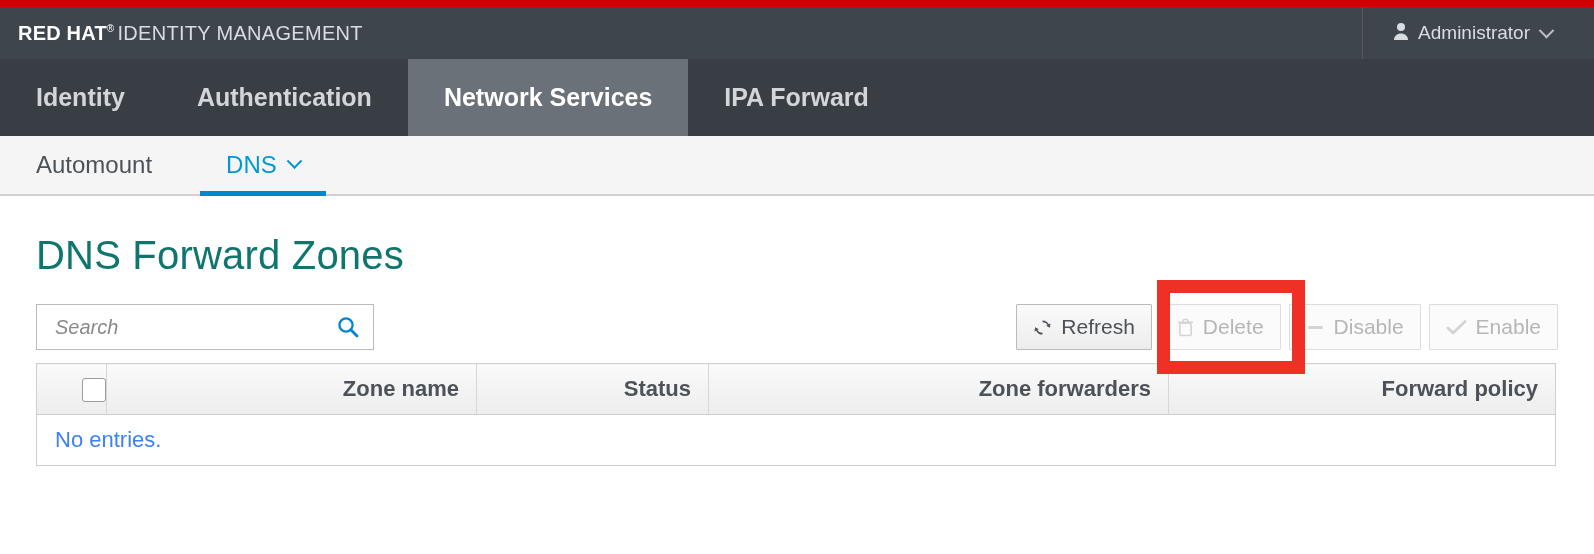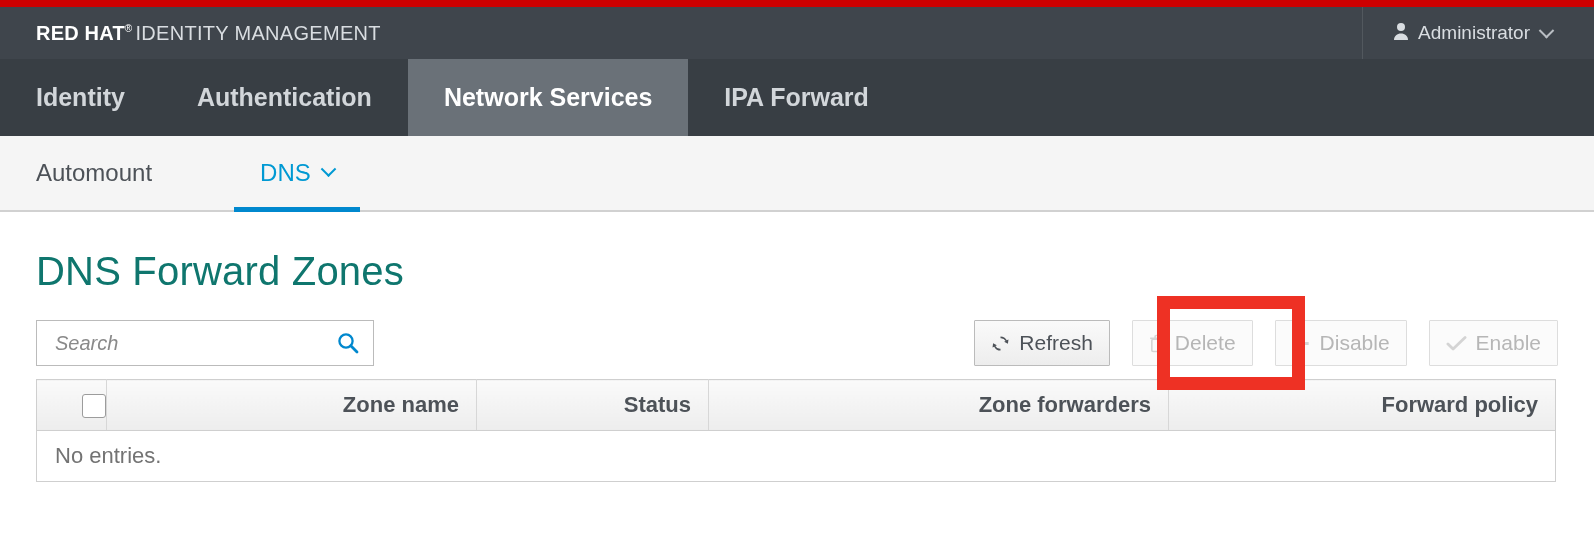--- a/index.html
+++ b/index.html
@@ -20,21 +20,21 @@
 
   
   .masthead {
     height: 52px;
     background: #3f454c;
     display: flex;
     align-items: center;
     position: relative;
   }
   .brand {
-    padding-left: 36px;
+    padding-left: 18px;
     font-size: 20px;
     letter-spacing: 0.3px;
     color: #d9dde1;
     white-space: nowrap;
   }
   .brand .rh {
     font-weight: bold;
     color: #ffffff;
     letter-spacing: 0.2px;
   }
@@ -88,27 +88,26 @@
     cursor: pointer;
     font-weight: 700;
   }
   .primary-nav .nav-item.active {
     background: #6a7178;
     color: #ffffff;
   }
 
   
   .secondary-nav {
-    height: 76px;
+    height: 60px;
     background: #f5f5f5;
     border-bottom: 2px solid #d1d1d1;
     display: flex;
     align-items: stretch;
     padding-left: 36px;
-    gap: 34px;
   }
   .secondary-nav .subnav-item {
     display: flex;
     align-items: center;
     padding: 0 26px;
     font-size: 24px;
     color: #4d5258;
     white-space: nowrap;
     cursor: pointer;
     font-weight: 300;
@@ -171,21 +170,21 @@
     color: #8a8a8a;
     background: transparent;
   }
   .search-box input::placeholder { color: #8a8a8a; font-style: italic; opacity: 1; }
   .search-icon { width: 22px; height: 22px; flex: 0 0 auto; }
 
   .btn-group {
     margin-left: auto;
     display: flex;
     align-items: flex-end;
-    gap: 22px;
+    gap: 8px;
   }
   .btn {
     height: 46px;
     display: flex;
     align-items: center;
     justify-content: center;
     padding: 0 16px;
     border: 1px solid #bbbbbb;
     background: linear-gradient(to bottom, #fafafa 0%, #ededed 100%);
     color: #4d5258;
@@ -239,21 +238,21 @@
     width: 24px; height: 24px;
     border: 1px solid #9c9c9c;
     border-radius: 3px;
     background: #fff;
     display: inline-block;
     cursor: pointer;
     vertical-align: middle;
   }
   .data-table td {
     font-size: 22px;
-    color: #737373;
+    color: #3b82f6;
     padding: 12px 18px;
     height: 50px;
     font-weight: normal;
   }
 </style>
 </head>
 <body>
 
 <div class="red-strip"></div>
 

